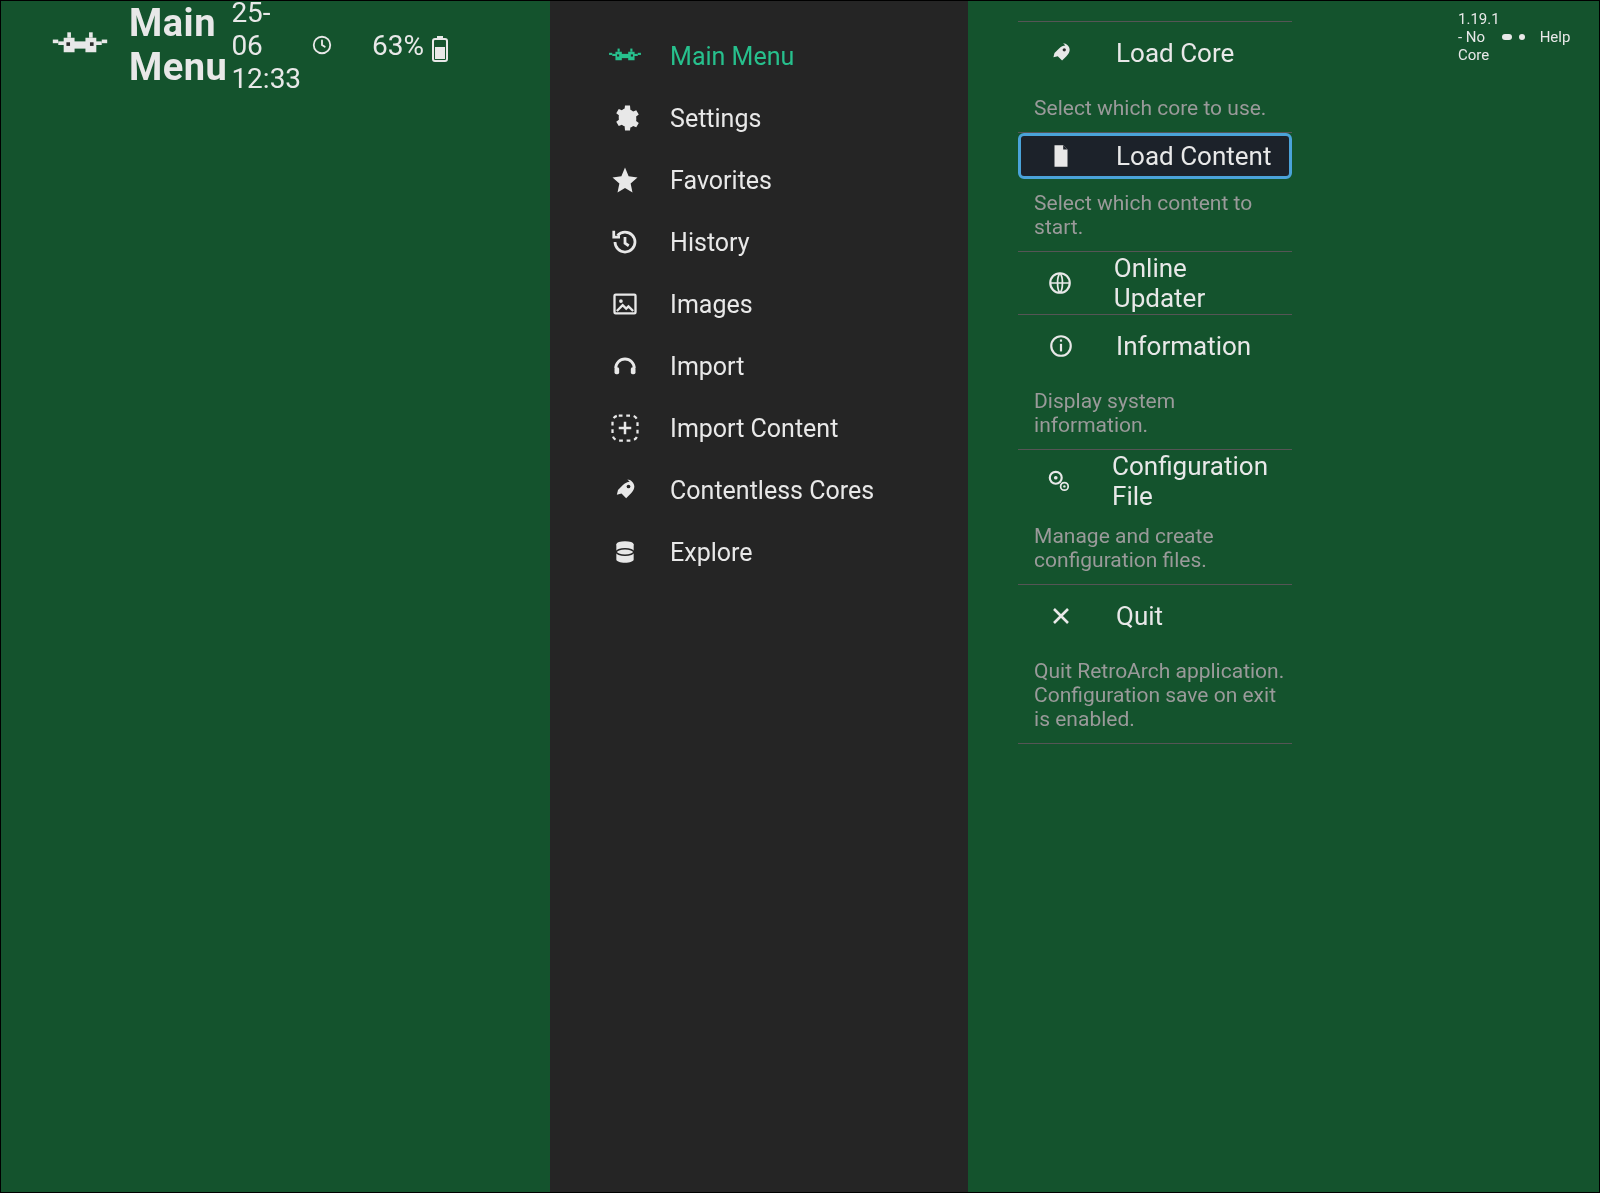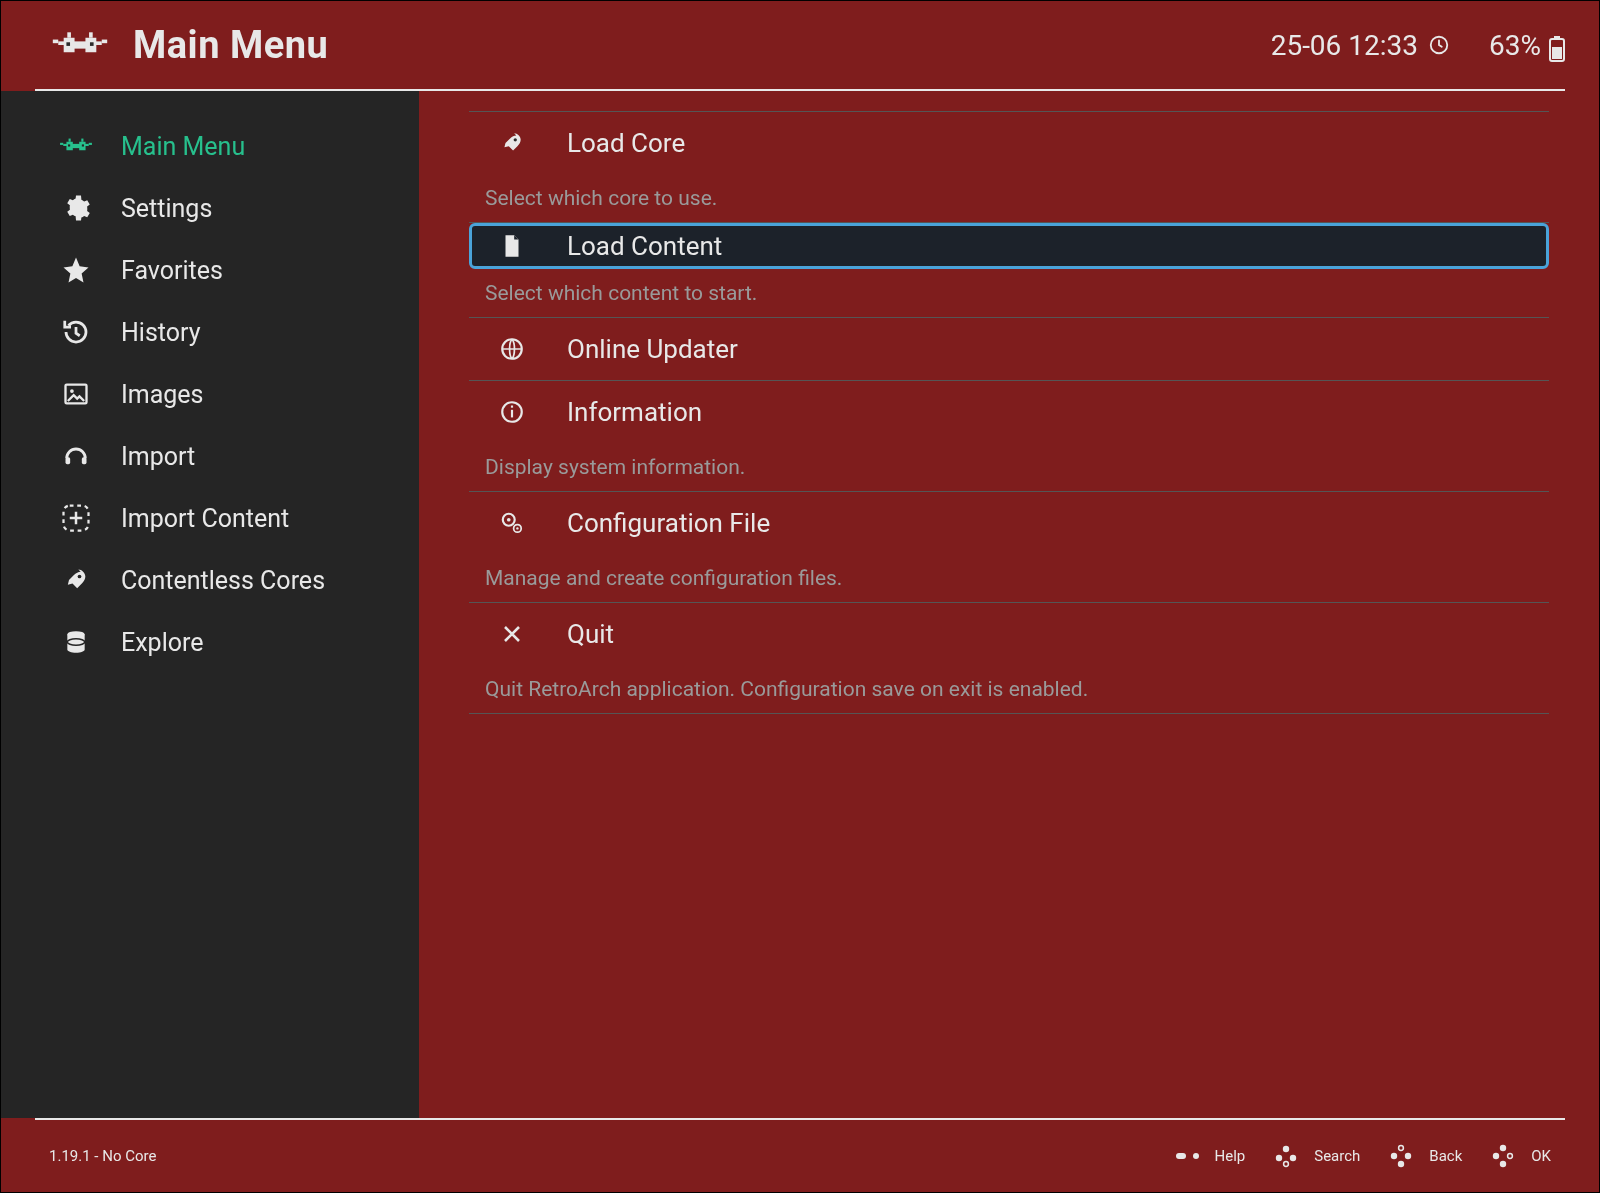--- a/index.html
+++ b/index.html
@@ -5,23 +5,23 @@
 * { margin: 0; padding: 0; box-sizing: border-box; }
 html, body { width: 1600px; height: 1193px; overflow: hidden; }
 body {
   background: #2b2b2b;
   font-family: -apple-system, "Segoe UI", Roboto, Helvetica, Arial, sans-serif;
   color: #e8e8e8;
 }
 .frame {
   width: 1600px;
   height: 1193px;
-  background: #7f1d1d;
-  display: flex;
-  flex-direction: column;
+  background: #14532d;
+  display: flex;
+  flex-direction: row;
   border: 1px solid #000;
 }
 .header {
   display: flex;
   align-items: center;
   height: 88px;
   padding: 0 34px 0 50px;
 }
 .header .logo { width: 62px; display: flex; align-items: center; }
 .header h1 { font-size: 38px; font-weight: 700; margin-left: 20px; letter-spacing: 0.5px; }

